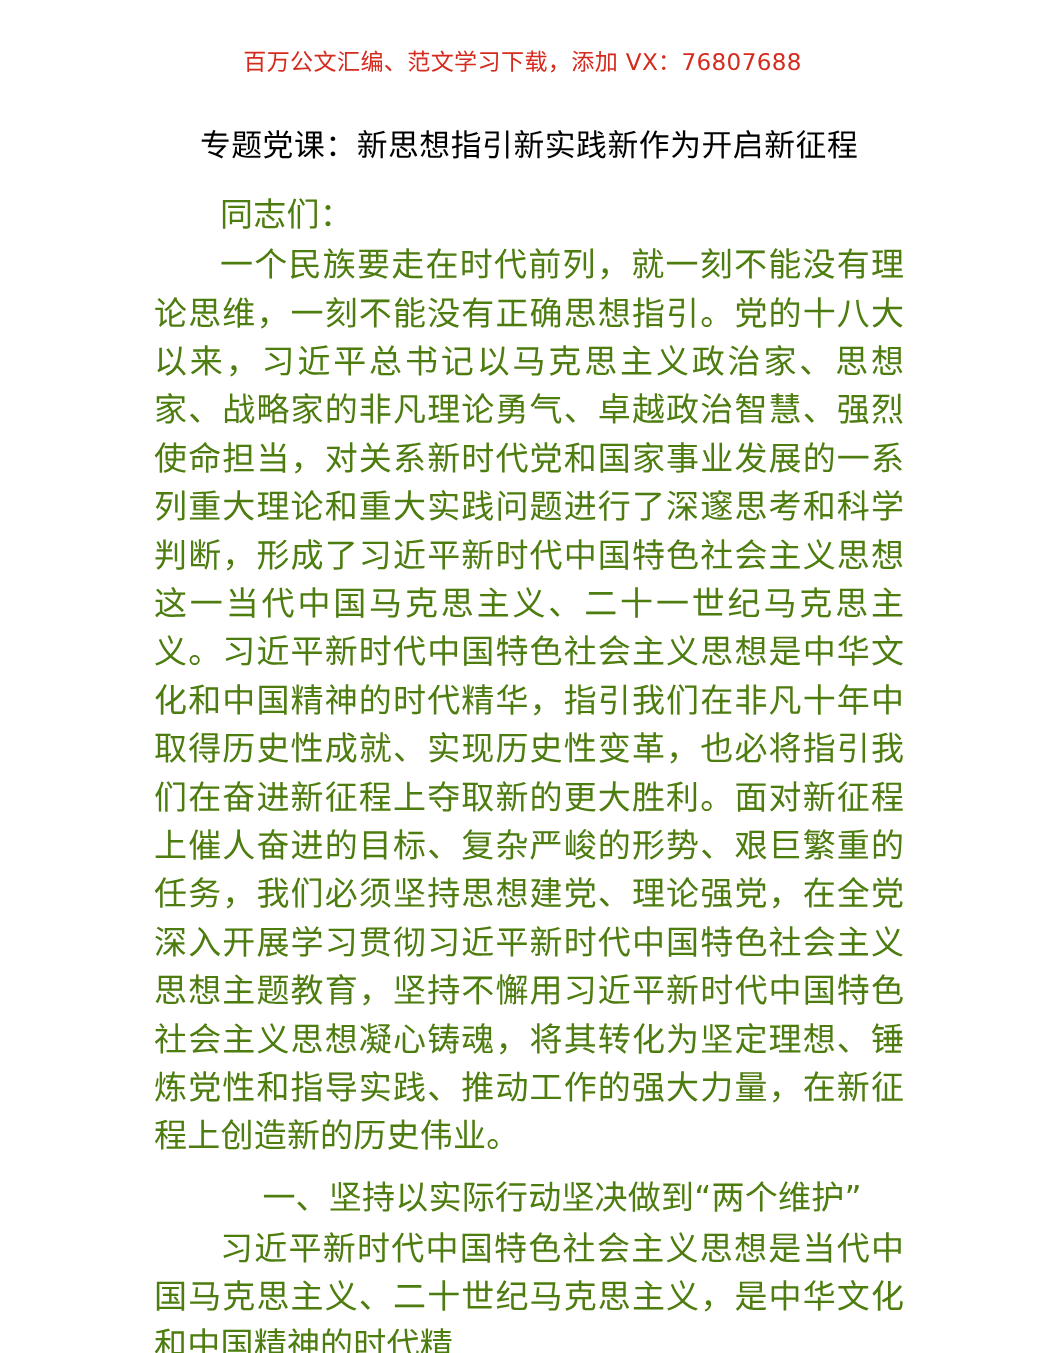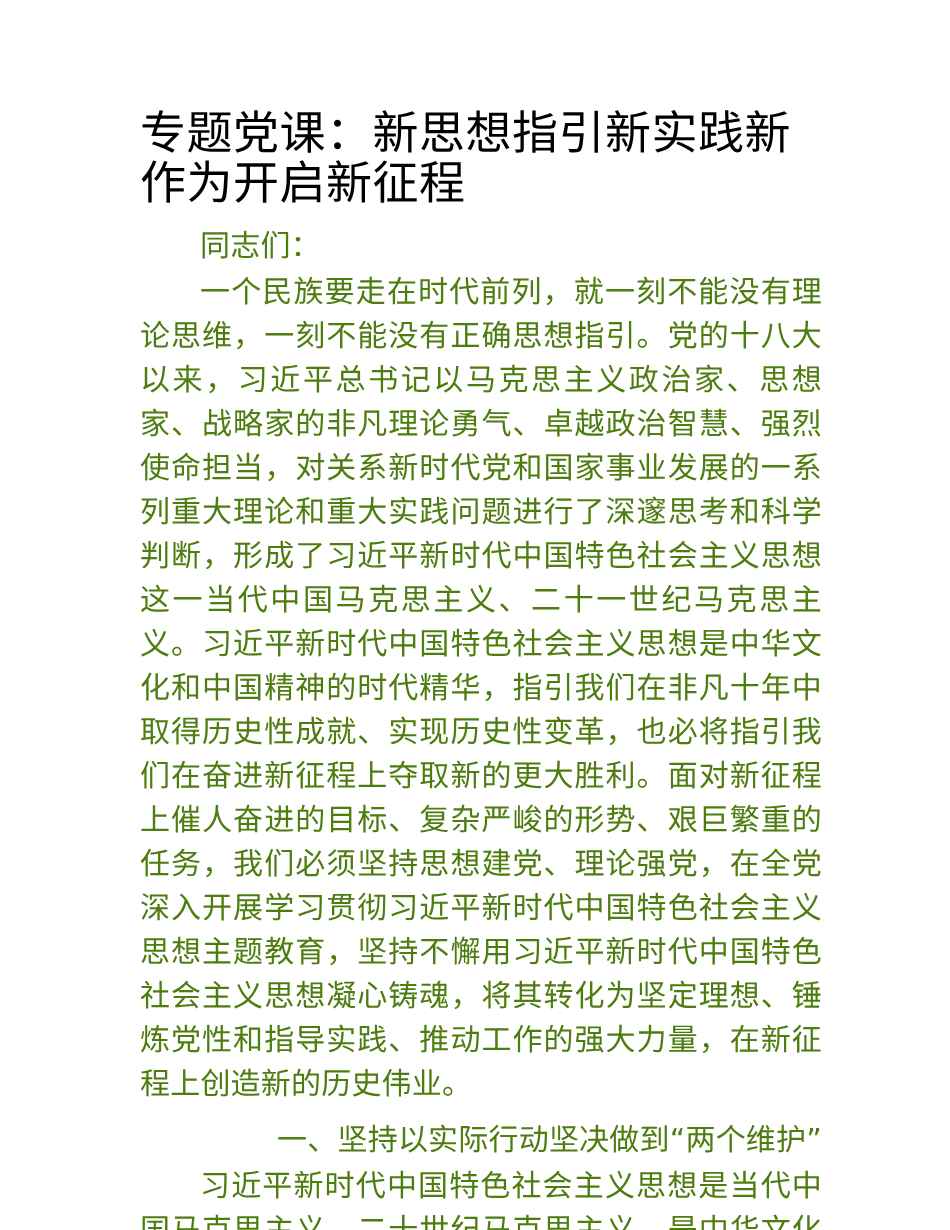--- a/index.html
+++ b/index.html
@@ -39,23 +39,23 @@
 
   
   .doc {
     position: absolute;
     top: 108px;
     left: 140px;
     width: 682px;
   }
 
   .doc-title {
-    font-size: 46px;
+    font-size: 28px;
     line-height: 50px;
-    text-align: left;
+    text-align: center;
     color: #000000;
     font-weight: normal;
     margin: 0 0 16px 0;
     letter-spacing: 0.5px;
   }
 
   .para {
     font-size: 30px;
     line-height: 44px;
     color: #4d7c0f;
@@ -65,34 +65,35 @@
     text-indent: 60px;
     letter-spacing: 0.2px;
     word-break: break-all;
   }
 
   .para.salutation {
     text-align: left;
   }
 
   .para.section-heading {
-    text-align: right;
+    text-align: center;
     margin-top: 12px;
   }
 
   .para.last-clipped {
     text-align: justify;
     text-justify: inter-ideograph;
   }
 </style>
 </head>
 <body>
 
 <div class="page">
 
+  <div class="promo-banner">百万公文汇编、范文学习下载，添加 VX：76807688</div>
 
   <div class="doc">
 
     <h1 class="doc-title">专题党课：新思想指引新实践新作为开启新征程</h1>
 
     <p class="para salutation">同志们：</p>
 
     <p class="para">一个民族要走在时代前列，就一刻不能没有理论思维，一刻不能没有正确思想指引。党的十八大以来，习近平总书记以马克思主义政治家、思想家、战略家的非凡理论勇气、卓越政治智慧、强烈使命担当，对关系新时代党和国家事业发展的一系列重大理论和重大实践问题进行了深邃思考和科学判断，形成了习近平新时代中国特色社会主义思想这一当代中国马克思主义、二十一世纪马克思主义。习近平新时代中国特色社会主义思想是中华文化和中国精神的时代精华，指引我们在非凡十年中取得历史性成就、实现历史性变革，也必将指引我们在奋进新征程上夺取新的更大胜利。面对新征程上催人奋进的目标、复杂严峻的形势、艰巨繁重的任务，我们必须坚持思想建党、理论强党，在全党深入开展学习贯彻习近平新时代中国特色社会主义思想主题教育，坚持不懈用习近平新时代中国特色社会主义思想凝心铸魂，将其转化为坚定理想、锤炼党性和指导实践、推动工作的强大力量，在新征程上创造新的历史伟业。</p>
 
     <p class="para section-heading">一、坚持以实际行动坚决做到“两个维护”</p>

